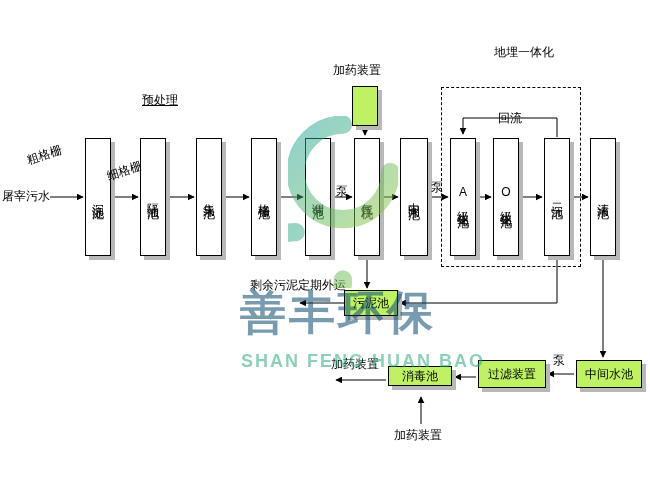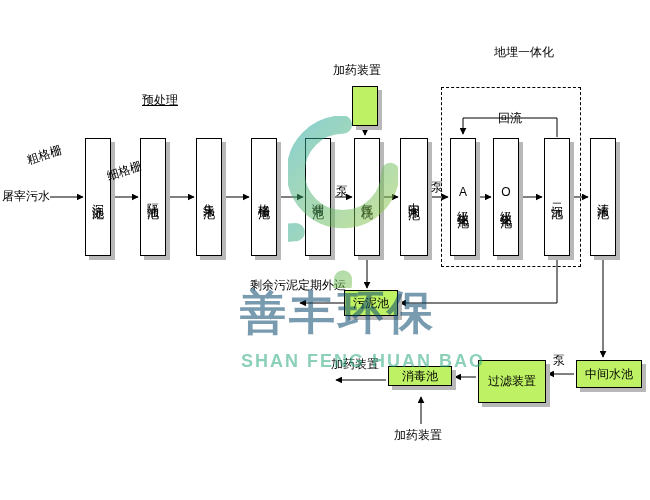--- a/index.html
+++ b/index.html
@@ -76,21 +76,21 @@
   <div class="tank" style="left:400px;top:138px;width:28px;">中间水池</div>
   <div class="tank" style="left:450px;top:138px;">A级生化池</div>
   <div class="tank" style="left:493px;top:138px;">O级生化池</div>
   <div class="tank" style="left:544px;top:138px;">二沉池</div>
   <div class="tank" style="left:590px;top:138px;">清水池</div>
 
   <div class="hbox" style="left:352px;top:86px;width:26px;height:40px;"></div>
 
   <div class="hbox" style="left:344px;top:290px;width:54px;height:26px;">污泥池</div>
   <div class="hbox" style="left:388px;top:366px;width:64px;height:20px;">消毒池</div>
-  <div class="hbox" style="left:478px;top:360px;width:68px;height:43px;">过滤装置</div>
+  <div class="hbox" style="left:478px;top:360px;width:68px;height:28px;">过滤装置</div>
   <div class="hbox" style="left:576px;top:360px;width:66px;height:28px;">中间水池</div>
 
   <div class="lbl" style="left:2px;top:188px;">屠宰污水</div>
   <div class="lbl rot" style="left:30px;top:152px;">粗格栅</div>
   <div class="lbl rot" style="left:110px;top:168px;">细格栅</div>
   <div class="lbl" style="left:142px;top:92px;text-decoration:underline;">预处理</div>
   <div class="lbl" style="left:333px;top:62px;">加药装置</div>
   <div class="lbl" style="left:494px;top:44px;">地埋一体化</div>
   <div class="lbl" style="left:498px;top:102px;margin-top:8px;">回流</div>
   <div class="lbl" style="left:336px;top:183px;">泵</div>

